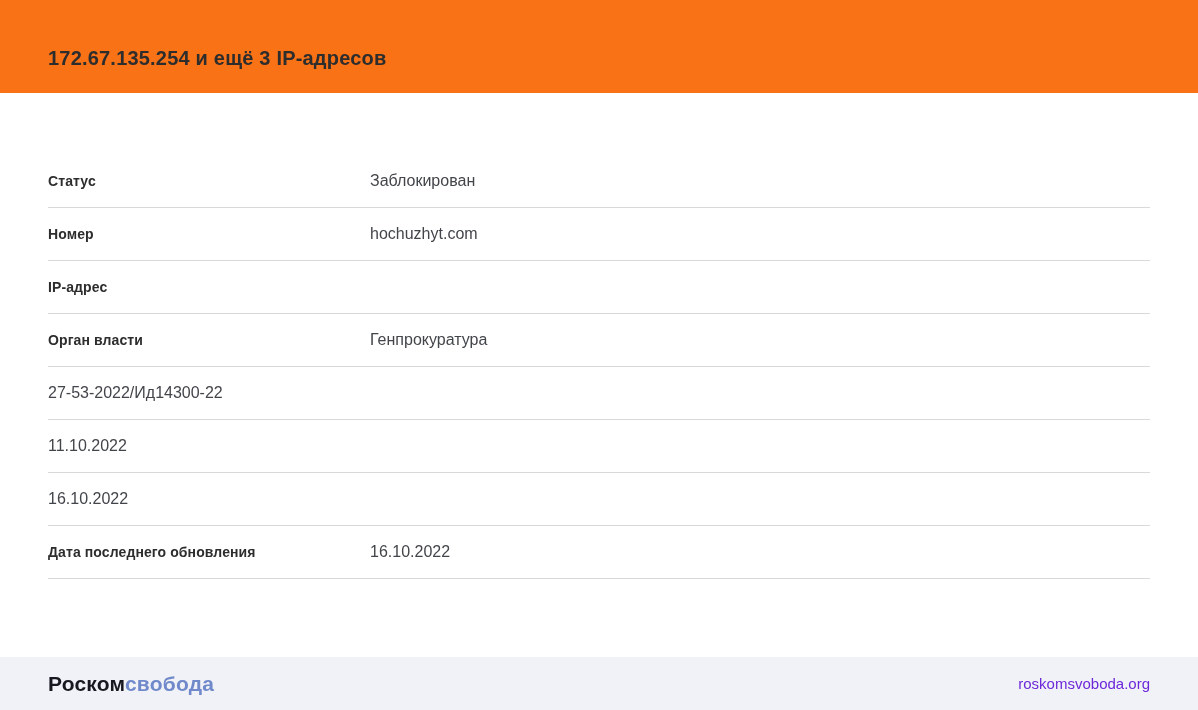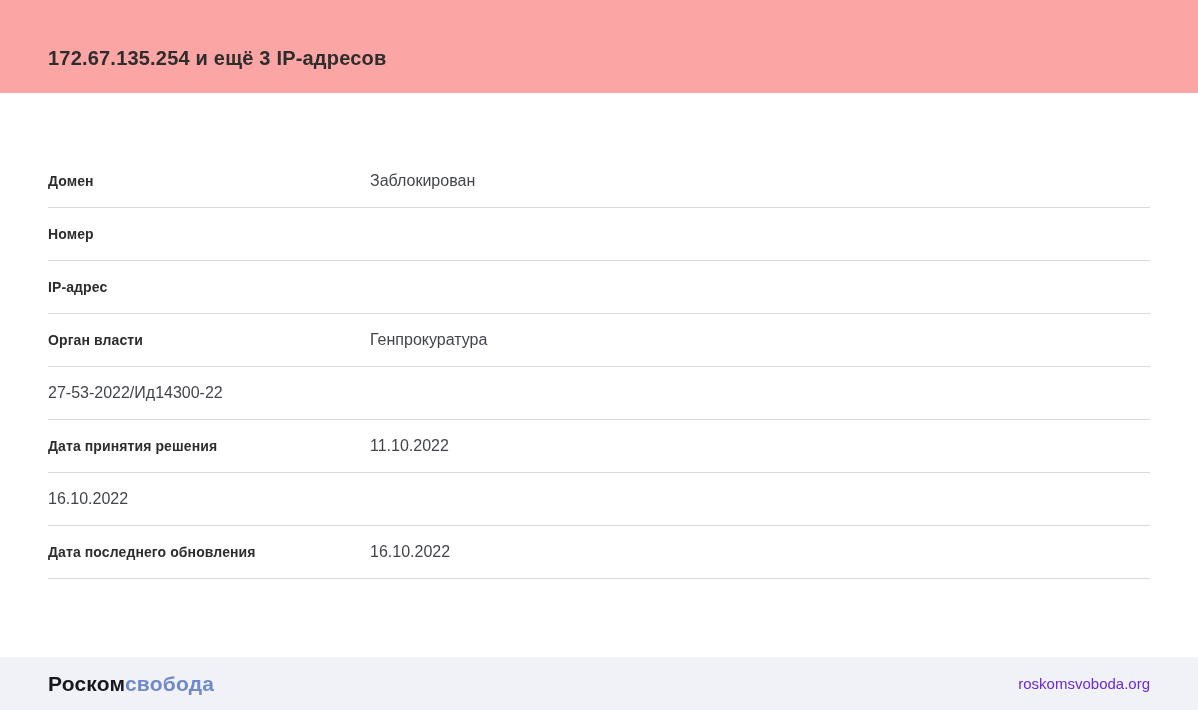--- a/index.html
+++ b/index.html
@@ -13,21 +13,21 @@
   .page {
     width: 1198px;
     height: 710px;
     display: flex;
     flex-direction: column;
   }
 
   
   .header {
     height: 93px;
-    background: #fca5a5;
+    background: #f97316;
     padding: 24px 48px 0 48px;
     display: flex;
     align-items: center;
     flex: 0 0 auto;
   }
   .header h1 {
     font-size: 20px;
     font-weight: bold;
     color: #2d2d2d;
     letter-spacing: 0.2px;
@@ -98,49 +98,51 @@
 <div class="page">
 
   <div class="header">
     <h1>172.67.135.254 и ещё 3 IP-адресов</h1>
   </div>
 
   <div class="main">
     <div class="info-table">
 
       <div class="row">
-        <div class="row-label">Домен</div>
+        <div class="row-label">Статус</div>
         <div class="row-values">
           <div class="cell">Заблокирован</div>
         </div>
       </div>
 
       <div class="row">
         <div class="row-label">Номер</div>
+        <div class="row-values">
+          <div class="cell">hochuzhyt.com</div>
+        </div>
       </div>
 
       <div class="row">
         <div class="row-label">IP-адрес</div>
       </div>
 
       <div class="row">
         <div class="row-label">Орган власти</div>
         <div class="row-values">
           <div class="cell">Генпрокуратура</div>
         </div>
       </div>
 
       <div class="row">
         <div class="row-values">
           <div class="cell">27-53-2022/Ид14300-22</div>
         </div>
       </div>
 
       <div class="row">
-        <div class="row-label">Дата принятия решения</div>
         <div class="row-values">
           <div class="cell">11.10.2022</div>
         </div>
       </div>
 
       <div class="row">
         <div class="row-values">
           <div class="cell">16.10.2022</div>
         </div>
       </div>

